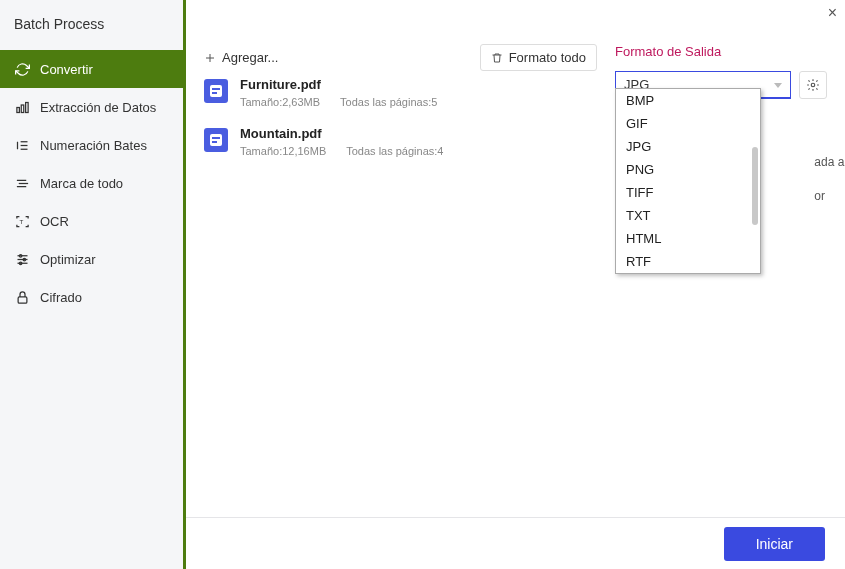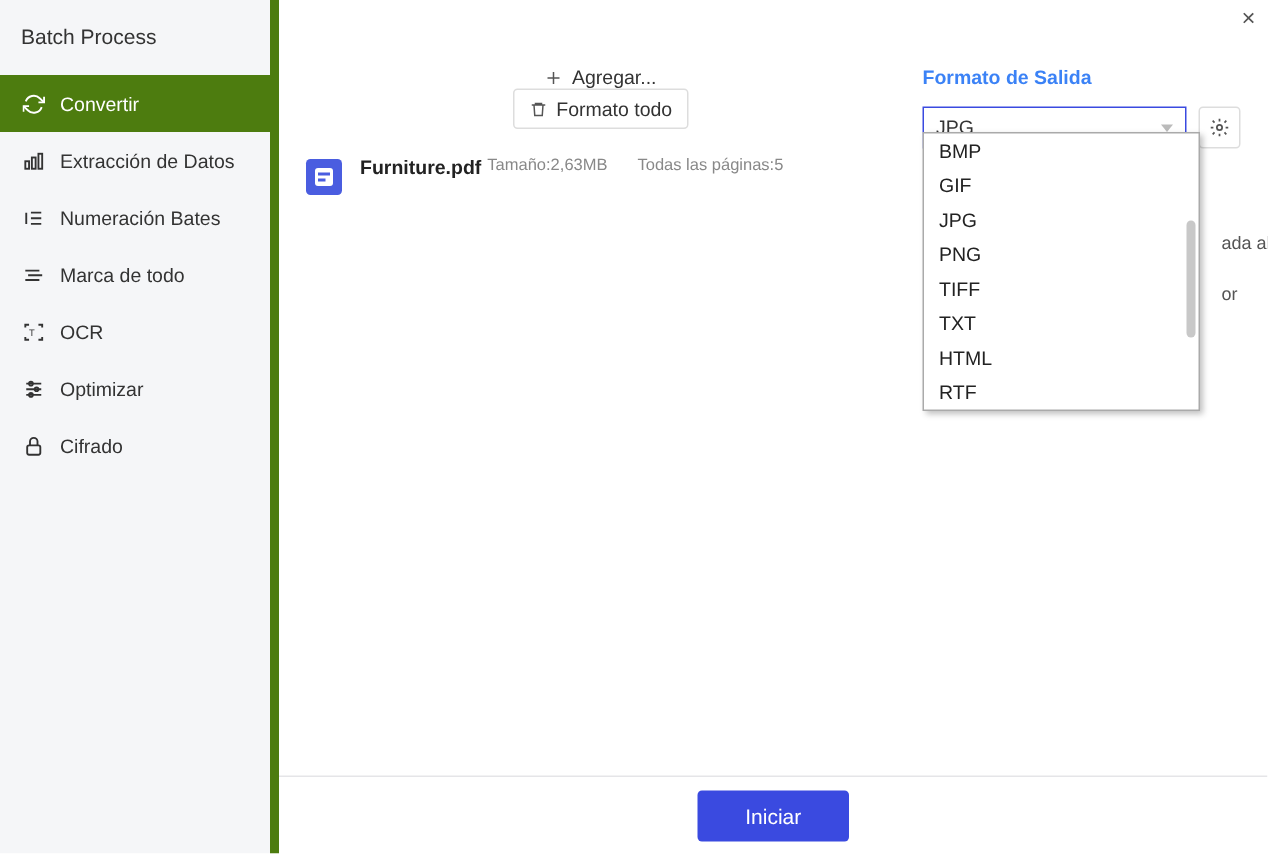--- a/index.html
+++ b/index.html
@@ -1,48 +1,48 @@
 <!DOCTYPE html>
 <html><head>
 <meta charset="utf-8">
 <style>
 * { margin: 0; padding: 0; box-sizing: border-box; font-family: -apple-system, BlinkMacSystemFont, "Segoe UI", Arial, sans-serif; }
 body { width: 845px; height: 569px; background: #fff; position: relative; overflow: hidden; }
 .container { display: flex; height: 100%; }
-.sidebar { width: 186px; background: #f5f6f8; border-right: 6px solid #4d7c0f; display: flex; flex-direction: column; }
+.sidebar { width: 186px; background: #f5f6f8; border-right: 3px solid #4d7c0f; display: flex; flex-direction: column; }
 .sidebar-title { padding: 16px 14px 18px; font-size: 14px; color: #333; }
 .sidebar-item { display: flex; align-items: center; padding: 11px 14px; font-size: 13px; color: #333; cursor: pointer; gap: 10px; }
 .sidebar-item.active { background: #4d7c0f; color: #fff; }
 .sidebar-item .icon { width: 16px; height: 16px; display: flex; align-items: center; justify-content: center; flex-shrink: 0; }
 .main { flex: 1; display: flex; position: relative; }
 .close-btn { position: absolute; top: 4px; right: 8px; font-size: 16px; color: #555; cursor: pointer; }
 .file-area { flex: 1; padding: 44px 18px 0 18px; display: flex; flex-direction: column; }
-.toolbar { display: flex; justify-content: space-between; align-items: center; margin-bottom: 18px; flex-direction: column; }
+.toolbar { display: flex; justify-content: space-between; align-items: center; margin-bottom: 6px; }
 .add-btn { display: flex; align-items: center; gap: 6px; font-size: 13px; color: #333; cursor: pointer; }
 .clear-btn { display: flex; align-items: center; gap: 6px; font-size: 13px; color: #333; cursor: pointer; border: 1px solid #ddd; padding: 5px 10px; border-radius: 3px; }
 .file-list { display: flex; flex-direction: column; gap: 18px; }
 .file-item { display: flex; gap: 12px; }
 .file-icon { width: 24px; height: 24px; background: #4a5de0; border-radius: 3px; display: flex; align-items: center; justify-content: center; flex-shrink: 0; margin-top: 2px; }
 .file-icon-inner { width: 12px; height: 12px; background: #fff; border-radius: 2px; position: relative; }
 .file-icon-inner::before { content: ''; position: absolute; top: 3px; left: 2px; width: 8px; height: 2px; background: #4a5de0; }
 .file-icon-inner::after { content: ''; position: absolute; top: 7px; left: 2px; width: 5px; height: 2px; background: #4a5de0; }
-.file-info { display: flex; gap: 4px; }
+.file-info { display: flex; flex-direction: column; gap: 4px; }
 .file-name { font-size: 13px; font-weight: 600; color: #222; }
 .file-meta { display: flex; gap: 20px; font-size: 11px; color: #888; }
 .right-panel { width: 230px; padding: 44px 18px 0 0; position: relative; }
-.format-label { font-size: 13px; font-weight: 700; color: #3b82f6; margin-bottom: 12px; }
+.format-label { font-size: 13px; font-weight: 400; color: #be185d; margin-bottom: 12px; }
 .format-row { display: flex; gap: 8px; align-items: center; }
 .format-select { flex: 1; height: 28px; border: 1px solid #3a4ae0; border-bottom: 2px solid #3a4ae0; padding: 0 26px 0 8px; font-size: 13px; color: #333; position: relative; cursor: pointer; display: flex; align-items: center; }
 .format-select::after { content: ''; position: absolute; right: 8px; top: 11px; border-left: 4px solid transparent; border-right: 4px solid transparent; border-top: 5px solid #bbb; }
 .gear-btn { width: 28px; height: 28px; border: 1px solid #ddd; border-radius: 3px; display: flex; align-items: center; justify-content: center; cursor: pointer; }
-.dropdown { position: absolute; top: 88px; left: 0; width: 185px; background: #fff; border: 1px solid #aaa; box-shadow: 2px 2px 4px rgba(0,0,0,0.25); z-index: 10; }
+.dropdown { position: absolute; top: 88px; left: 0; width: 146px; background: #fff; border: 1px solid #aaa; box-shadow: 2px 2px 4px rgba(0,0,0,0.25); z-index: 10; }
 .dropdown-item { padding: 4px 10px; font-size: 13px; color: #222; cursor: pointer; }
 .dropdown-scrollbar { position: absolute; right: 2px; top: 58px; width: 6px; height: 78px; background: #c8c8c8; border-radius: 3px; }
 .hidden-text { position: absolute; right: -2px; top: 146px; font-size: 12px; color: #555; text-align: left; line-height: 2.8; }
-.footer { position: absolute; bottom: 0; left: 186px; right: 0; height: 52px; border-top: 1px solid #e5e5e8; display: flex; justify-content: center; align-items: center; padding: 0 20px; }
+.footer { position: absolute; bottom: 0; left: 186px; right: 0; height: 52px; border-top: 1px solid #e5e5e8; display: flex; justify-content: flex-end; align-items: center; padding: 0 20px; }
 .start-btn { background: #3a4ae0; color: #fff; border: none; padding: 9px 32px; font-size: 14px; border-radius: 3px; cursor: pointer; }
 svg { display: block; }
 </style>
 </head>
 <body>
 
 <div class="container">
   <div class="sidebar">
     <div class="sidebar-title">Batch Process</div>
 
@@ -155,20 +155,32 @@
               <div class="file-icon-inner"></div>
             </div>
           <div class="file-info">
             <div class="file-name">Furniture.pdf</div>
             <div class="file-meta">
               <span>Tamaño:2,63MB</span>
               <span>Todas las páginas:5</span>
             </div>
           </div>
         </div>
+        <div class="file-item">
+          <div class="file-icon">
+              <div class="file-icon-inner"></div>
+            </div>
+          <div class="file-info">
+            <div class="file-name">Mountain.pdf</div>
+            <div class="file-meta">
+              <span>Tamaño:12,16MB</span>
+              <span>Todas las páginas:4</span>
+            </div>
+          </div>
+        </div>
       </div>
     </div>
 
     <div class="right-panel">
       <div class="format-label">Formato de Salida</div>
       <div class="format-row">
         <div class="format-select">
           <span>JPG</span>
         </div>
         <div class="gear-btn">

